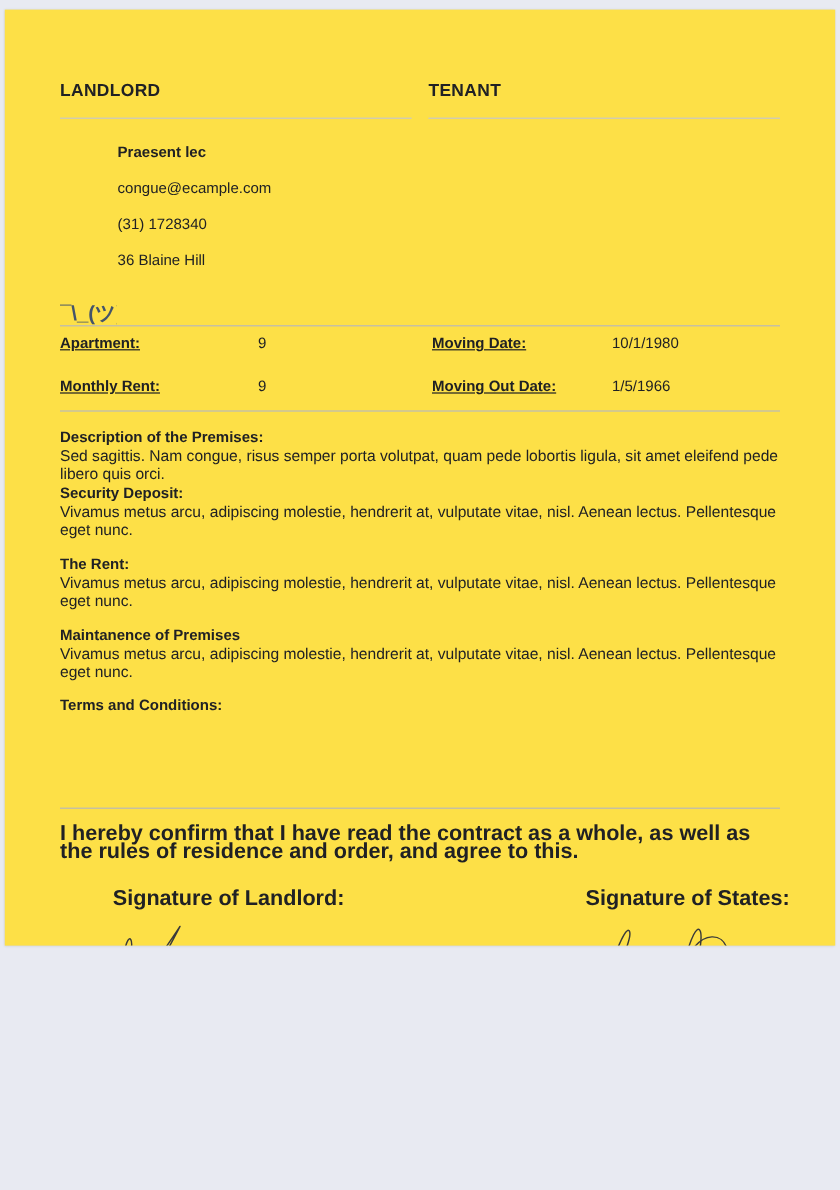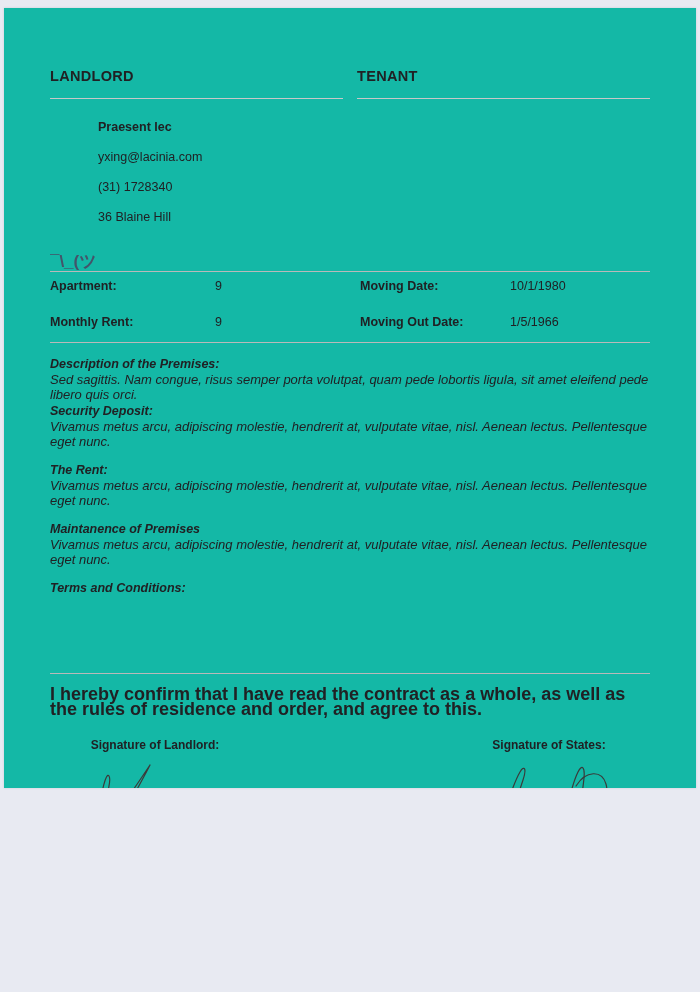--- a/index.html
+++ b/index.html
@@ -3,21 +3,21 @@
 <meta charset="utf-8">
 <style>
   * { margin: 0; padding: 0; box-sizing: border-box; }
   html, body { width: 700px; height: 992px; }
   body {
     background: #e8eaf2;
     font-family: "Liberation Sans", "DejaVu Sans", sans-serif;
     color: #202124;
   }
   .page-card {
-    background: #14b8a6;
+    background: #fde047;
     margin: 8px 4px;
     height: 780px;
     padding: 60px 46px 0 46px;
     box-shadow: 0 0 2px rgba(60,64,90,.18);
     overflow: hidden;
   }
   .two-col { display: grid; grid-template-columns: 1fr 1fr; column-gap: 14px; }
   .party-header {
     font-size: 14.5px; font-weight: bold; letter-spacing: .3px;
     padding-bottom: 14px; border-bottom: 1px solid #c8c8c8;
@@ -30,50 +30,50 @@
     margin-top: 26px; height: 21px; width: 47px; overflow: hidden;
     font-size: 17px; line-height: 24px; color: #44546a; white-space: nowrap;
     font-weight: bold;
   }
   .divider { border: none; border-top: 1px solid #b9b9b9; }
   .details-grid {
     display: grid; grid-template-columns: 165px 145px 150px 1fr;
     row-gap: 21px; padding: 7px 0 12px 0;
     font-size: 12.5px; line-height: 15px;
   }
-  .details-grid .lbl { font-weight: bold; }
-  .sections { padding-top: 13px; font-style: italic; }
+  .details-grid .lbl { font-weight: bold; text-decoration: underline; }
+  .sections { padding-top: 13px; }
   .section h3 { font-size: 12.5px; line-height: 16px; margin-top: 13px; }
   .section.first h3 { margin-top: 0; }
   .section.tight h3 { margin-top: 1px; }
   .section p { font-size: 13px; line-height: 15px; }
   .divider-bottom { margin-top: 77px; }
   .confirmation { font-weight: bold; font-size: 18px; line-height: 15px; margin-top: 13px; }
   .sig-row {
     display: flex; justify-content: space-between;
     margin-top: 21px; padding: 0 26px 0 30px;
   }
   .sig-block { width: 150px; text-align: center; }
-  .sig-label { font-size: 12px; font-weight: bold; white-space: nowrap; }
+  .sig-label { font-size: 18px; font-weight: bold; white-space: nowrap; margin-left: 14px; }
   .sig-block svg { display: block; margin-top: 8px; overflow: visible; }
 </style>
 </head>
 <body>
 
 <div class="page-card">
 
   <div class="two-col">
     <div class="party-header">LANDLORD</div>
     <div class="party-header">TENANT</div>
   </div>
 
   <div class="two-col">
     <div class="party-col">
       <p class="name">Praesent lec</p>
-      <p>yxing@lacinia.com</p>
+      <p>congue@ecample.com</p>
       <p>(31) 1728340</p>
       <p class="addr-first">36 Blaine Hill</p>
       <div class="emoticon">¯\_(ツ)_/¯</div>
     </div>
   </div>
 
   <hr class="divider">
 
   <div class="details-grid">
     <div class="lbl">Apartment:</div>

